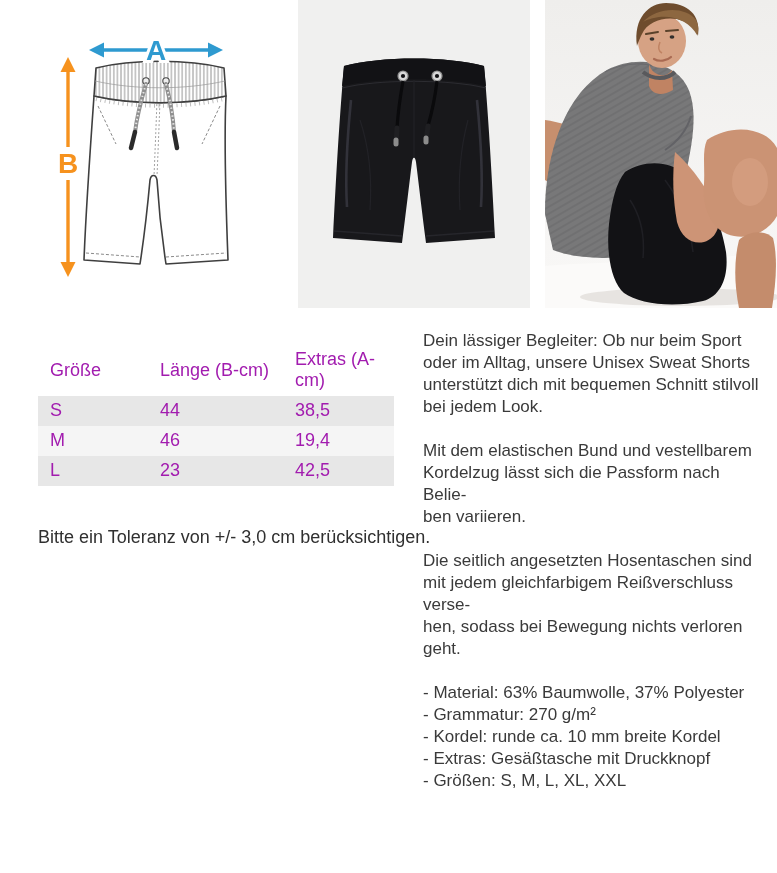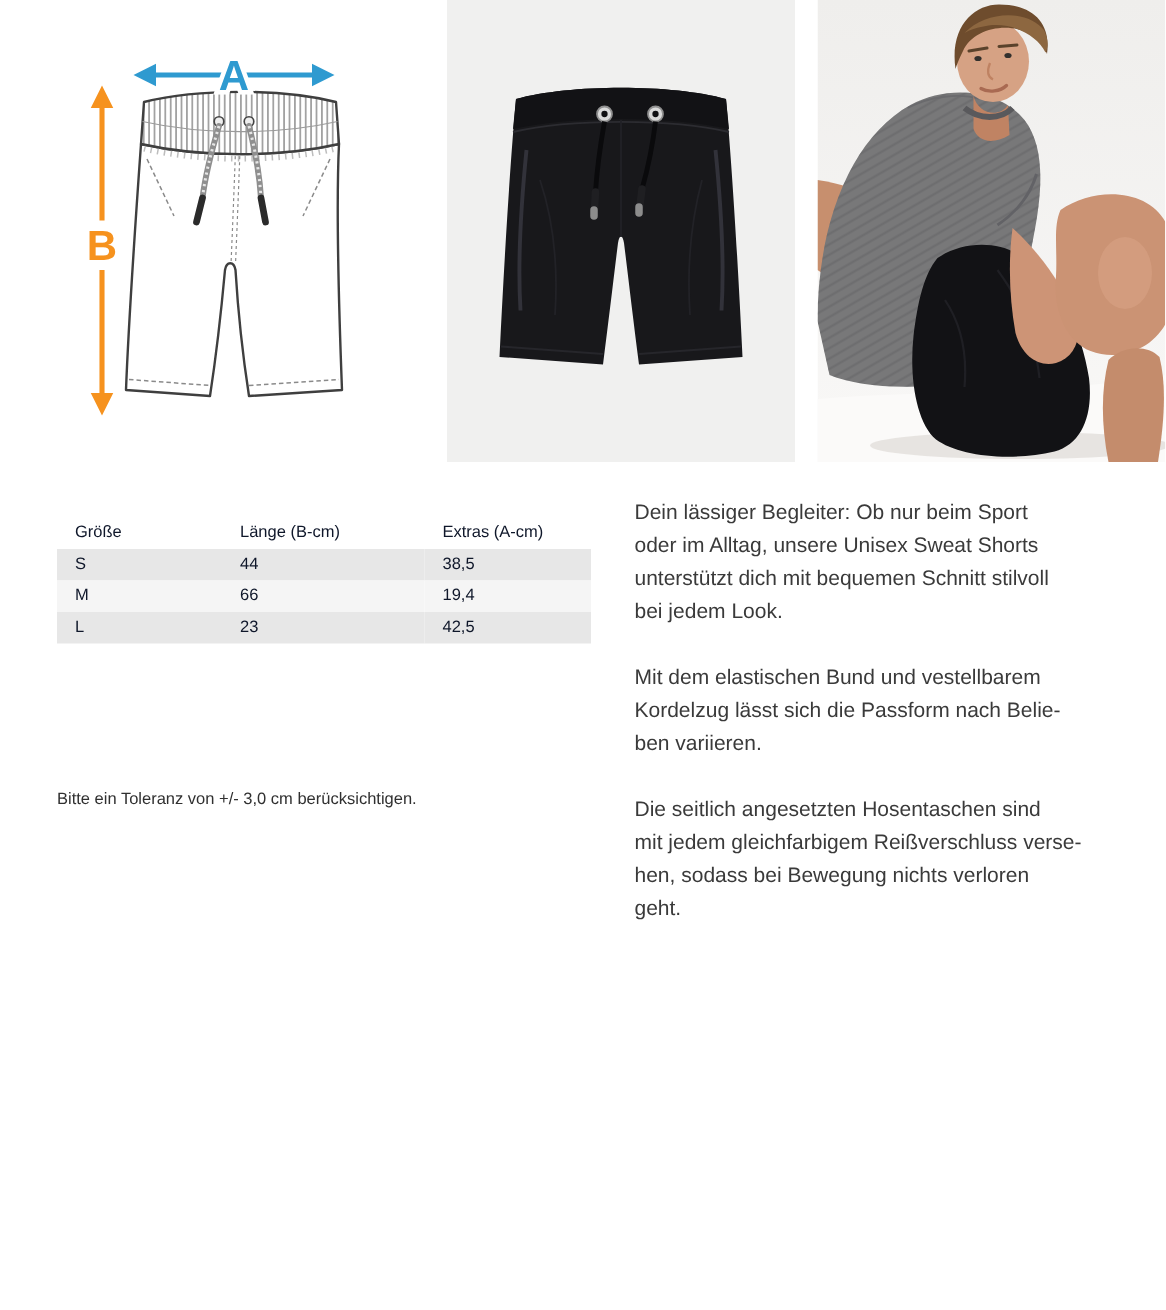--- a/index.html
+++ b/index.html
@@ -11,33 +11,33 @@
   }
   .page { position:relative; width:777px; height:873px; background:#fff; overflow:hidden; }
   figure { margin:0; position:absolute; }
   .diagram      { left:40px;  top:8px; width:220px; height:285px; }
   .product-photo{ left:298px; top:0;   width:232px; height:308px; }
   .model-photo  { left:545px; top:0;   width:232px; height:308px; }
   svg { display:block; }
 
   
   .left-col { position:absolute; left:38px; top:345px; width:356px; }
-  table.size-table { border-collapse:collapse; width:356px; font-size:11px; color:#0f172a; table-layout:fixed; }
+  table.size-table { border-collapse:collapse; width:356px; font-size:18px; color:#a21caf; table-layout:fixed; }
   .size-table th { font-weight:400; text-align:left; padding:4px 0 5px 12px; background:#ffffff; }
   .size-table td { padding:4px 0 5px 12px; }
   .size-table tbody tr:nth-child(odd)  { background:#e7e7e7; }
   .size-table tbody tr:nth-child(even) { background:#f5f5f5; }
   .col-size  { width:110px; }
   .col-len   { width:135px; }
   .col-wid   { width:111px; }
 
-  .tolerance { position:absolute; left:38px; top:527px; margin:0; font-size:11px; color:#303030; }
+  .tolerance { position:absolute; left:38px; top:527px; margin:0; font-size:18px; color:#303030; }
 
   
-  .desc { position:absolute; left:423px; top:330px; width:340px; font-size:14px; line-height:22px; color:#3a3a3a; }
+  .desc { position:absolute; left:423px; top:330px; width:340px; font-size:17px; line-height:22px; color:#3a3a3a; }
   .desc p { margin:0 0 22px 0; white-space:pre-line; }
   .desc p:last-child { margin-bottom:0; }
 </style>
 </head>
 <body>
 
 <div class="page">
 
   <figure class="diagram">
     <svg viewBox="0 0 220 285" width="220" height="285">
@@ -176,21 +176,21 @@
         </tr>
       </thead>
       <tbody>
         <tr>
           <td>S</td>
           <td>44</td>
           <td>38,5</td>
         </tr>
         <tr>
           <td>M</td>
-          <td>66</td>
+          <td>46</td>
           <td>19,4</td>
         </tr>
         <tr>
           <td>L</td>
           <td>23</td>
           <td>42,5</td>
         </tr>
       </tbody>
     </table>
   </div>
@@ -202,15 +202,20 @@
 oder im Alltag, unsere Unisex Sweat Shorts
 unterstützt dich mit bequemen Schnitt stilvoll
 bei jedem Look.</p>
     <p>Mit dem elastischen Bund und vestellbarem
 Kordelzug lässt sich die Passform nach Belie-
 ben variieren.</p>
     <p>Die seitlich angesetzten Hosentaschen sind
 mit jedem gleichfarbigem Reißverschluss verse-
 hen, sodass bei Bewegung nichts verloren
 geht.</p>
+    <p>- Material: 63% Baumwolle, 37% Polyester
+- Grammatur: 270 g/m²
+- Kordel: runde ca. 10 mm breite Kordel
+- Extras: Gesäßtasche mit Druckknopf
+- Größen: S, M, L, XL, XXL</p>
   </div>
 
 </div>
 
 </body></html>

